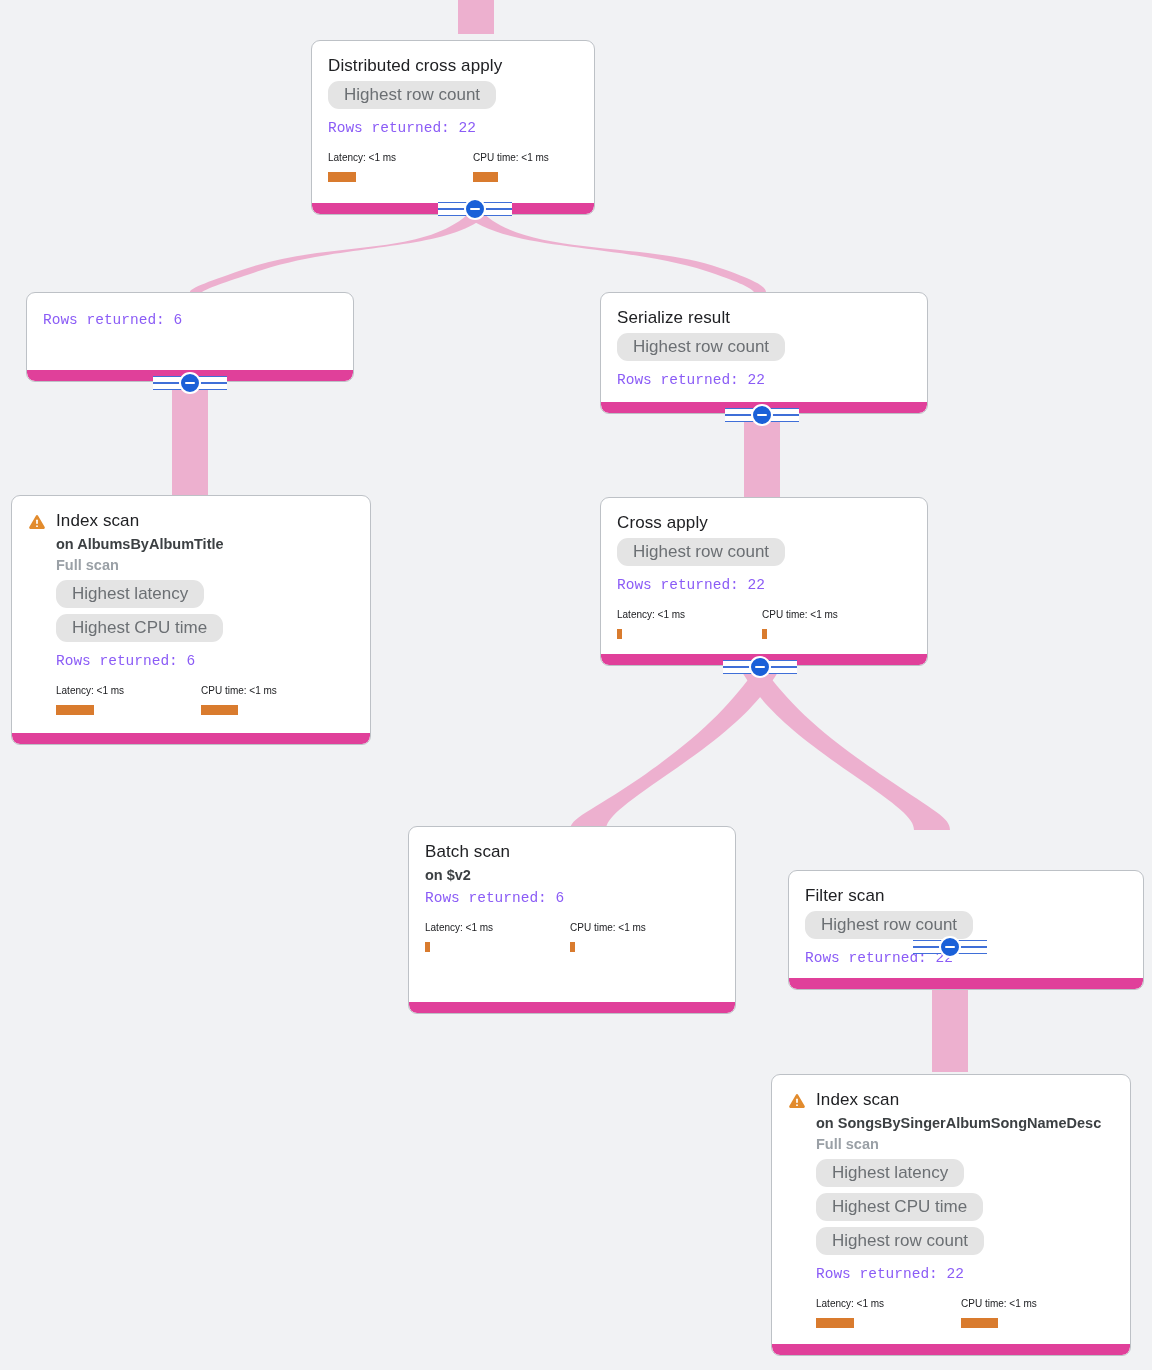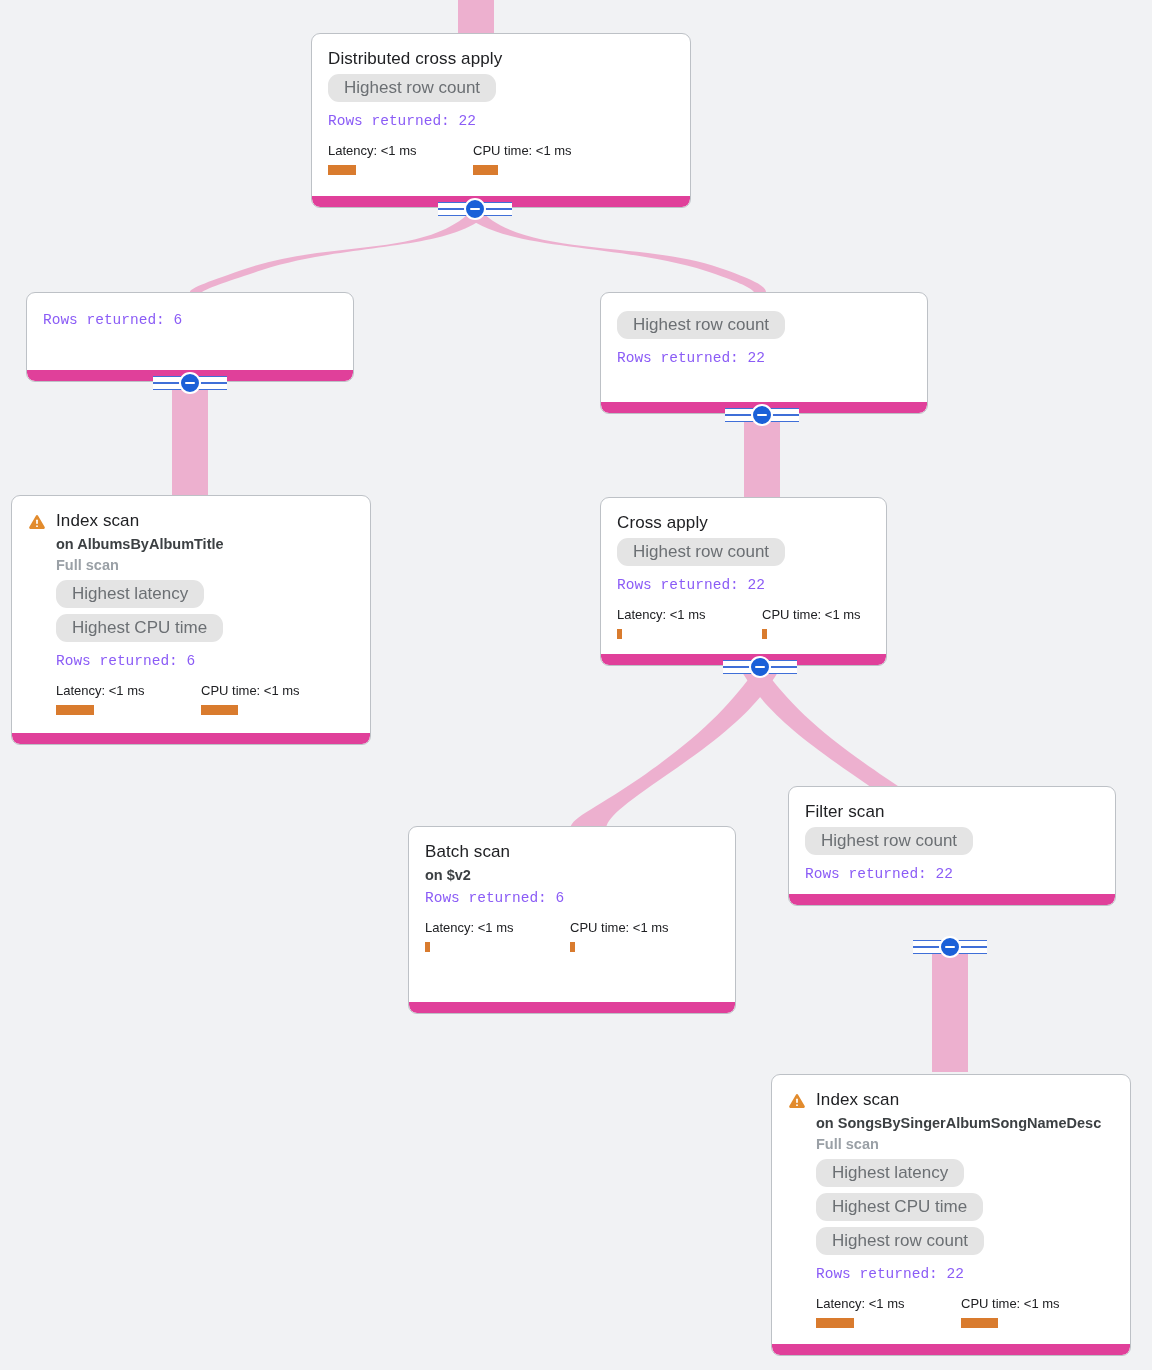--- a/index.html
+++ b/index.html
@@ -98,21 +98,21 @@
     font-family: Liberation Mono, monospace;
   }
   .metrics {
     display: flex;
     margin-top: 9px;
   }
   .metric {
     box-sizing: border-box;
   }
   .metric-label {
-    font-size: 13px;
+    font-size: 10px;
     line-height: 20px;
     color: #202124;
     white-space: nowrap;
   }
   .metric-bar {
     height: 10px;
     background: #d97b2e;
     margin-top: 4px;
   }
 
@@ -226,21 +226,21 @@
                C 936 812, 950 818, 950 830
                L 914 830
                C 914 818, 898 806, 852 774
                C 794 734, 764 708, 742 672
                Z"></path>
 
       <rect x="932" y="946" width="36" height="126"></rect>
     </g>
   </svg>
 
-  <div class="node" style="left:311px; top:33px; width:380px; height:175px;">
+  <div class="node" style="left:311px; top:40px; width:284px; height:175px;">
     <div class="node-inner">
       <div class="node-title-row">
         <div class="node-title">Distributed cross apply</div>
       </div>
       <div class="node-body">
         <div class="badges">
           <span class="badge">Highest row count</span>
         </div>
         <div class="rows">Rows returned: 22</div>
         <div class="metrics">
@@ -270,20 +270,23 @@
     </div>
     <div class="footer-bar"></div>
   </div>
   <div class="toggle" style="left:190px; top:383px;">
     <div class="rails"></div>
     <div class="knob"></div>
   </div>
 
   <div class="node" style="left:600px; top:292px; width:328px; height:122px;">
     <div class="node-inner">
+      <div class="node-title-row">
+        <div class="node-title">Serialize result</div>
+      </div>
       <div class="node-body">
         <div class="badges">
           <span class="badge">Highest row count</span>
         </div>
         <div class="rows">Rows returned: 22</div>
       </div>
     </div>
     <div class="footer-bar"></div>
   </div>
   <div class="toggle" style="left:762px; top:415px;">
@@ -319,21 +322,21 @@
           <div class="metric">
             <div class="metric-label">CPU time: &lt;1 ms</div>
             <div class="metric-bar" style="width:37px;"></div>
           </div>
         </div>
       </div>
     </div>
     <div class="footer-bar"></div>
   </div>
 
-  <div class="node" style="left:600px; top:497px; width:287px; height:169px;">
+  <div class="node" style="left:600px; top:497px; width:328px; height:169px;">
     <div class="node-inner">
       <div class="node-title-row">
         <div class="node-title">Cross apply</div>
       </div>
       <div class="node-body">
         <div class="badges">
           <span class="badge">Highest row count</span>
         </div>
         <div class="rows">Rows returned: 22</div>
         <div class="metrics">
@@ -371,21 +374,21 @@
           <div class="metric">
             <div class="metric-label">CPU time: &lt;1 ms</div>
             <div class="metric-bar" style="width:5px;"></div>
           </div>
         </div>
       </div>
     </div>
     <div class="footer-bar"></div>
   </div>
 
-  <div class="node" style="left:788px; top:786px; width:328px; height:120px;">
+  <div class="node" style="left:788px; top:870px; width:356px; height:120px;">
     <div class="node-inner">
       <div class="node-title-row">
         <div class="node-title">Filter scan</div>
       </div>
       <div class="node-body">
         <div class="badges">
           <span class="badge">Highest row count</span>
         </div>
         <div class="rows">Rows returned: 22</div>
       </div>

